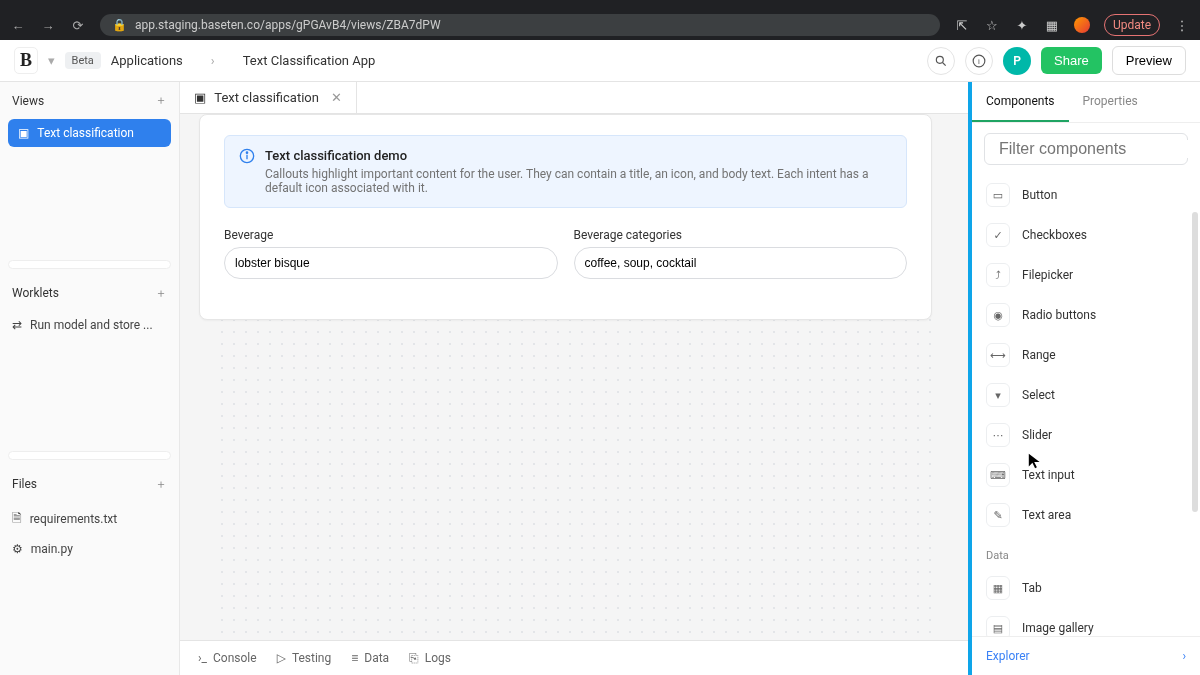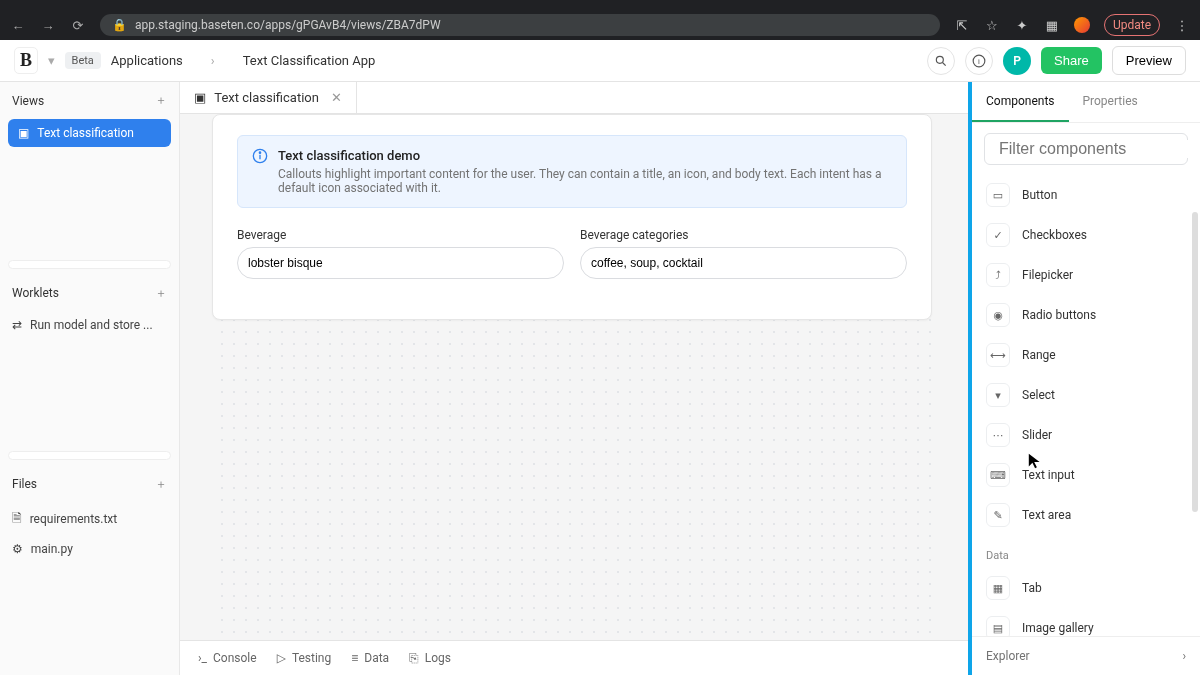--- a/index.html
+++ b/index.html
@@ -41,21 +41,21 @@
   .sec-cap { border:1px solid #eee; background:#fff; height:10px; border-radius:6px; margin:0 8px 6px 8px;}
   .spacer-sm{flex:1 1 120px;}
   
 
 
   
   .center { flex:1; display:flex; flex-direction:column; background:#f5f5f5; position:relative;}
   .tabbar { background:#fff; border-bottom:1px solid #e4e4e4; display:flex; }
   .tab { border-right:1px solid #e4e4e4; padding:8px 14px; display:flex; gap:8px; align-items:center; font-size:13px; color:#333;}
   .canvas { flex:1; overflow:auto; padding:0; position:relative;}
-  .card { background:#fff; border:1px solid #e6e6e6; border-radius:8px; margin:0 36px 20px 32px; padding:20px 24px 40px 24px; box-shadow:0 1px 2px rgba(0,0,0,0.04);}
+  .card { background:#fff; border:1px solid #e6e6e6; border-radius:8px; margin:0 36px 20px 19px; padding:20px 24px 40px 24px; box-shadow:0 1px 2px rgba(0,0,0,0.04);}
   .callout { background:#eef5ff; border:1px solid #d6e6fb; border-radius:6px; padding:12px 14px; display:flex; gap:10px;}
   .callout h4{font-size:13px; font-weight:500;color:#222;margin-bottom:4px;}
   .callout p{font-size:12px; color:#737373;}
   .info-icn{color:#2f80ed;}
   .fields { display:flex; gap:16px; margin-top:20px;}
   .field { flex:1; }
   .field label{font-size:12px; color:#333; display:block; margin-bottom:5px;}
   .field input{ width:100%; border:1px solid #dadce0; border-radius:16px; padding:8px 10px; font-size:12px;}
   .actions{display:flex; justify-content:flex-end; margin-top:14px;}
   .primary{ background:#2f80ed; color:#fff; border:none; padding:10px 38px; border-radius:6px; font-size:13px; font-weight:500;}
@@ -67,21 +67,21 @@
   .right { width:232px; background:#fff; border-left:4px solid #0ea5e9; display:flex; flex-direction:column;}
   .rtabs { display:flex; border-bottom:1px solid #eee;}
   .rtab { flex:none; padding:12px 14px; font-size:12px; color:#888; border-bottom:2px solid transparent; }
   .rtab.active { color:#111; border-bottom:2px solid #1fa463;}
   .filter { margin:10px 12px; border:1px solid #e0e2e5; border-radius:6px; padding:6px 8px; display:flex; gap:6px; align-items:center; color:#888; font-size:12px;}
   .filter input{border:none; outline:none; font-size:16px; flex:1;}
   .comp-list { overflow:auto; padding:0 8px;}
   .comp-item { display:flex; gap:12px; align-items:center; padding:8px 6px; font-size:12px; color:#333; border-radius:5px;}
   .comp-icn { width:24px; height:24px; border:1px solid #eceef0; border-radius:6px; display:flex;align-items:center;justify-content:center; color:#666; font-size:11px;}
   .comp-sec { font-size:11px; color:#888; padding:14px 6px 6px 6px;}
-  .explorer { border-top:1px solid #eee; padding:12px 14px; display:flex; justify-content:space-between; font-size:12px; color:#737373;}
+  .explorer { border-top:1px solid #eee; padding:12px 14px; display:flex; justify-content:space-between; font-size:12px; color:#3b82f6;}
   .scrollbar { width:6px; background:#ddd; border-radius:3px; position:absolute; right:2px; top:130px; height:300px;}
   .cursor { position:absolute; top:405px; left:855px; font-size:18px; color:#000; transform:translate(0,0);}
   svg{display:block;}
 </style>
 </head>
 <body>
 
 <div class="chrome">
   <div class="tabstrip"></div>
   <div class="addr">

